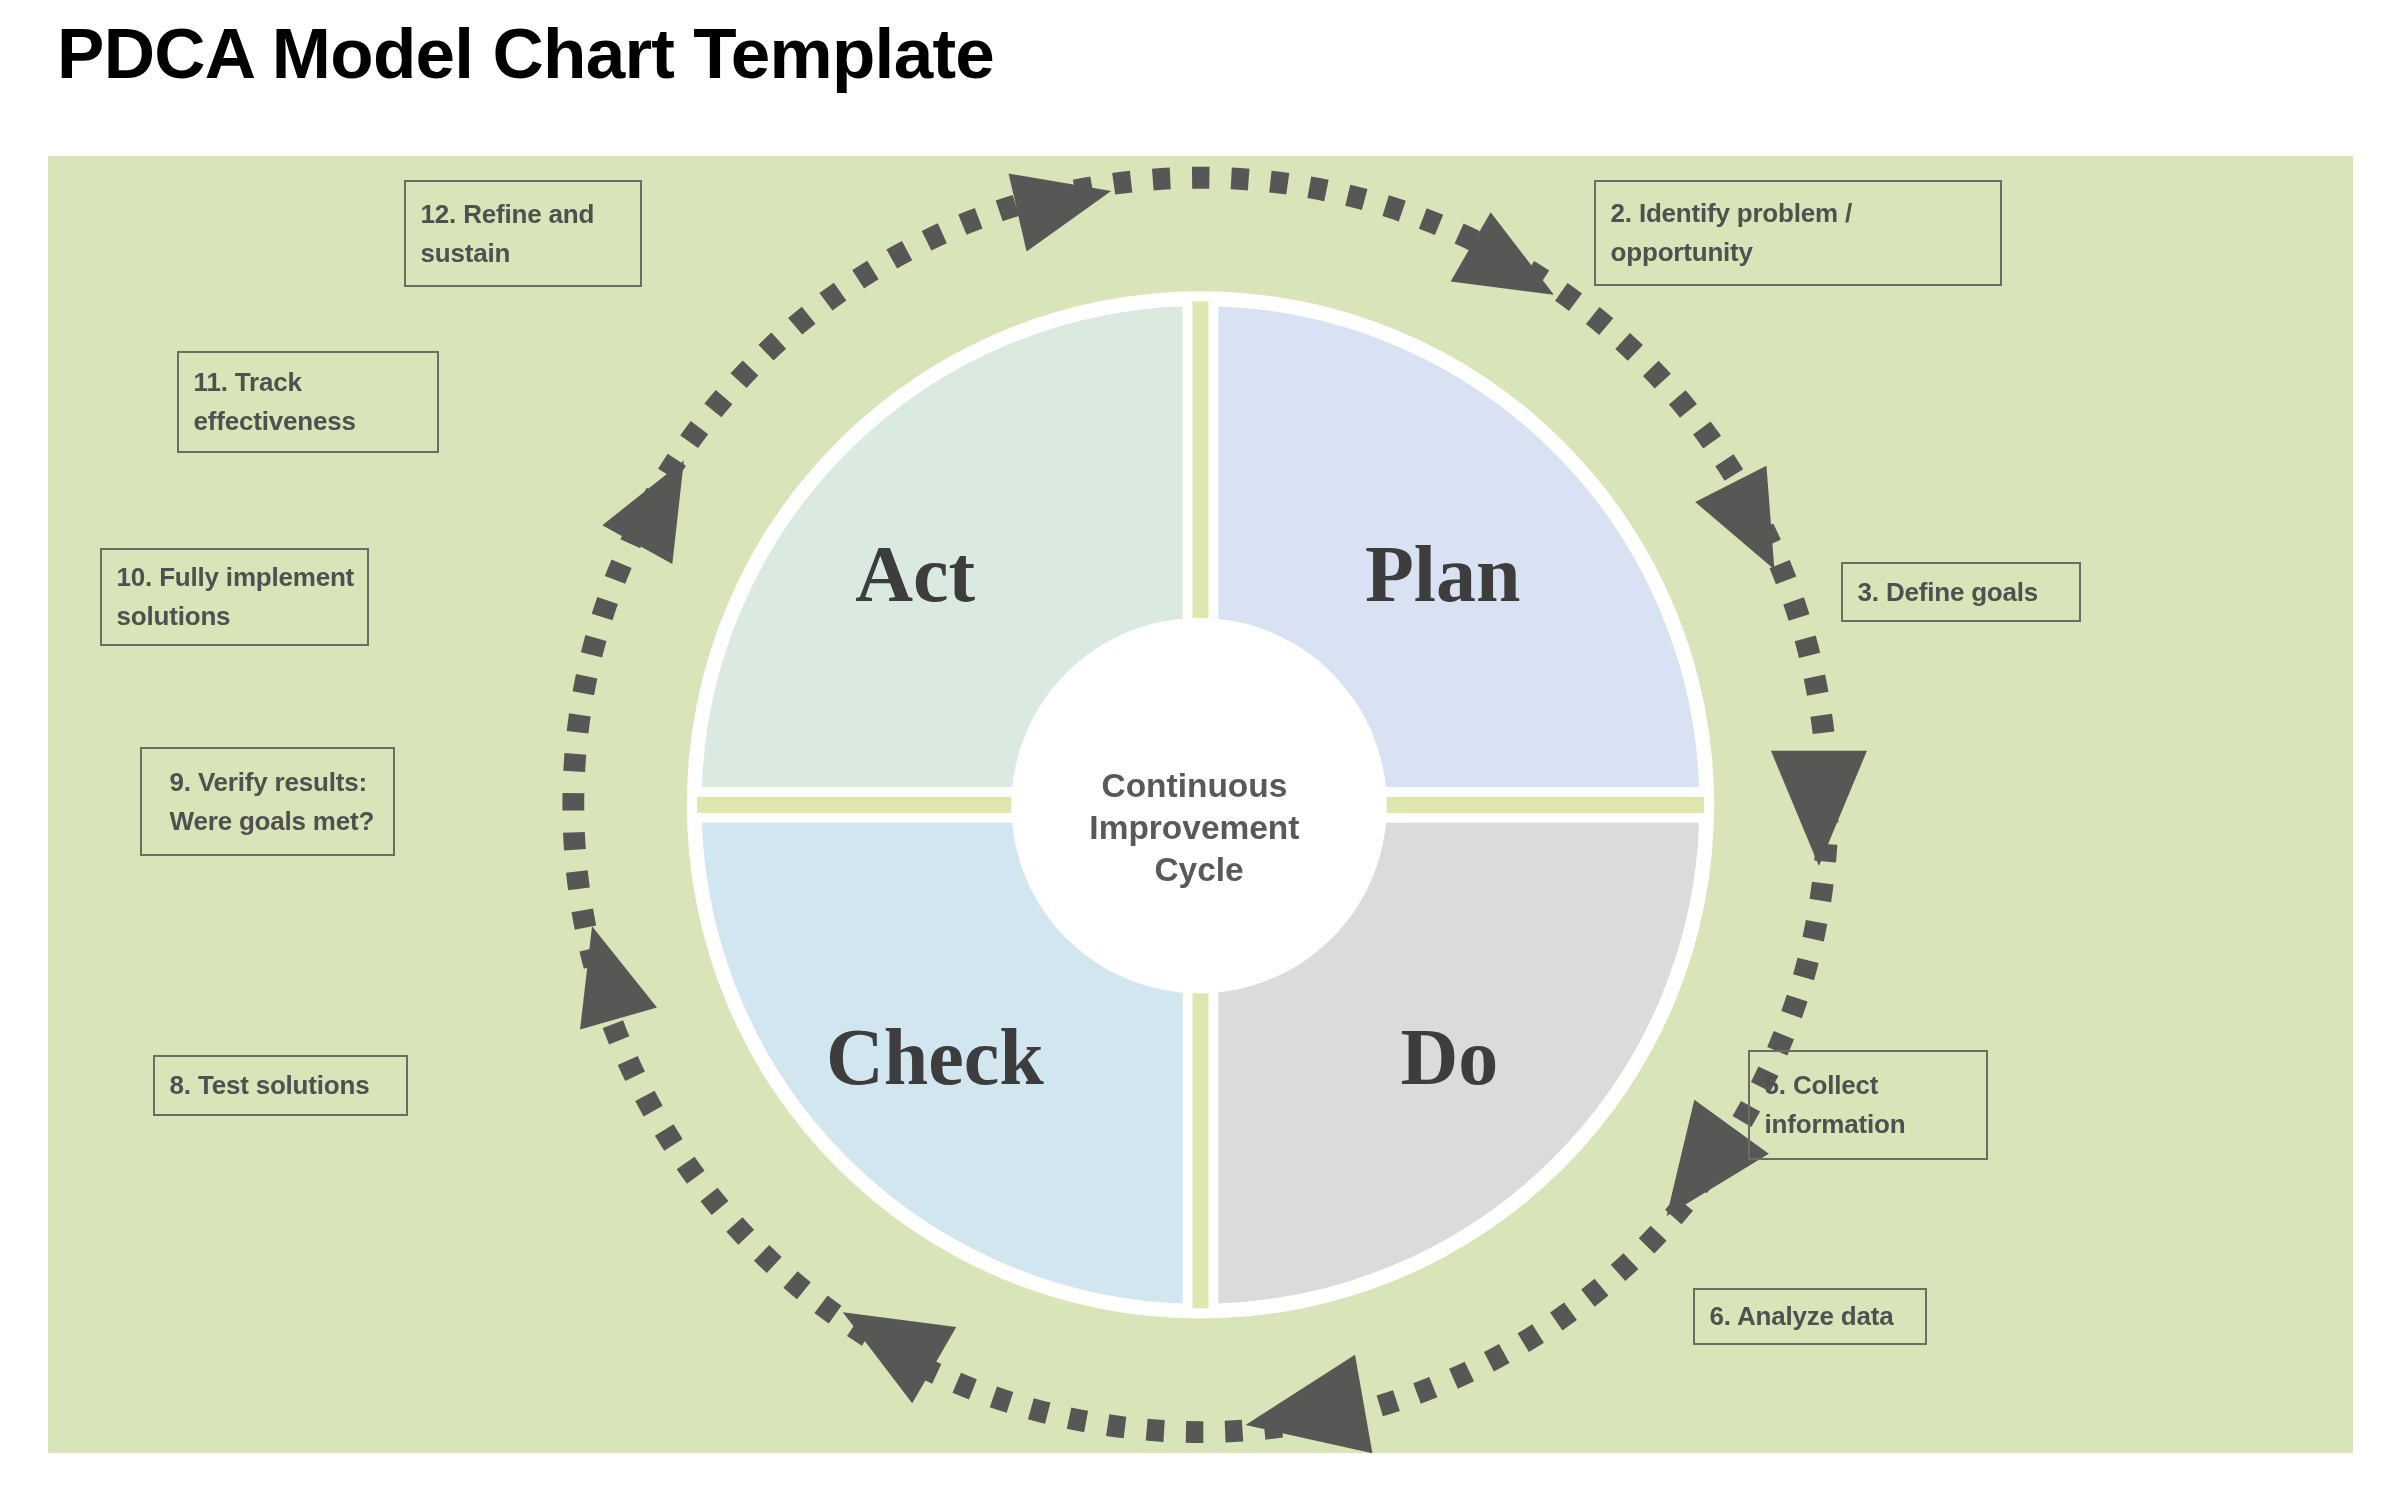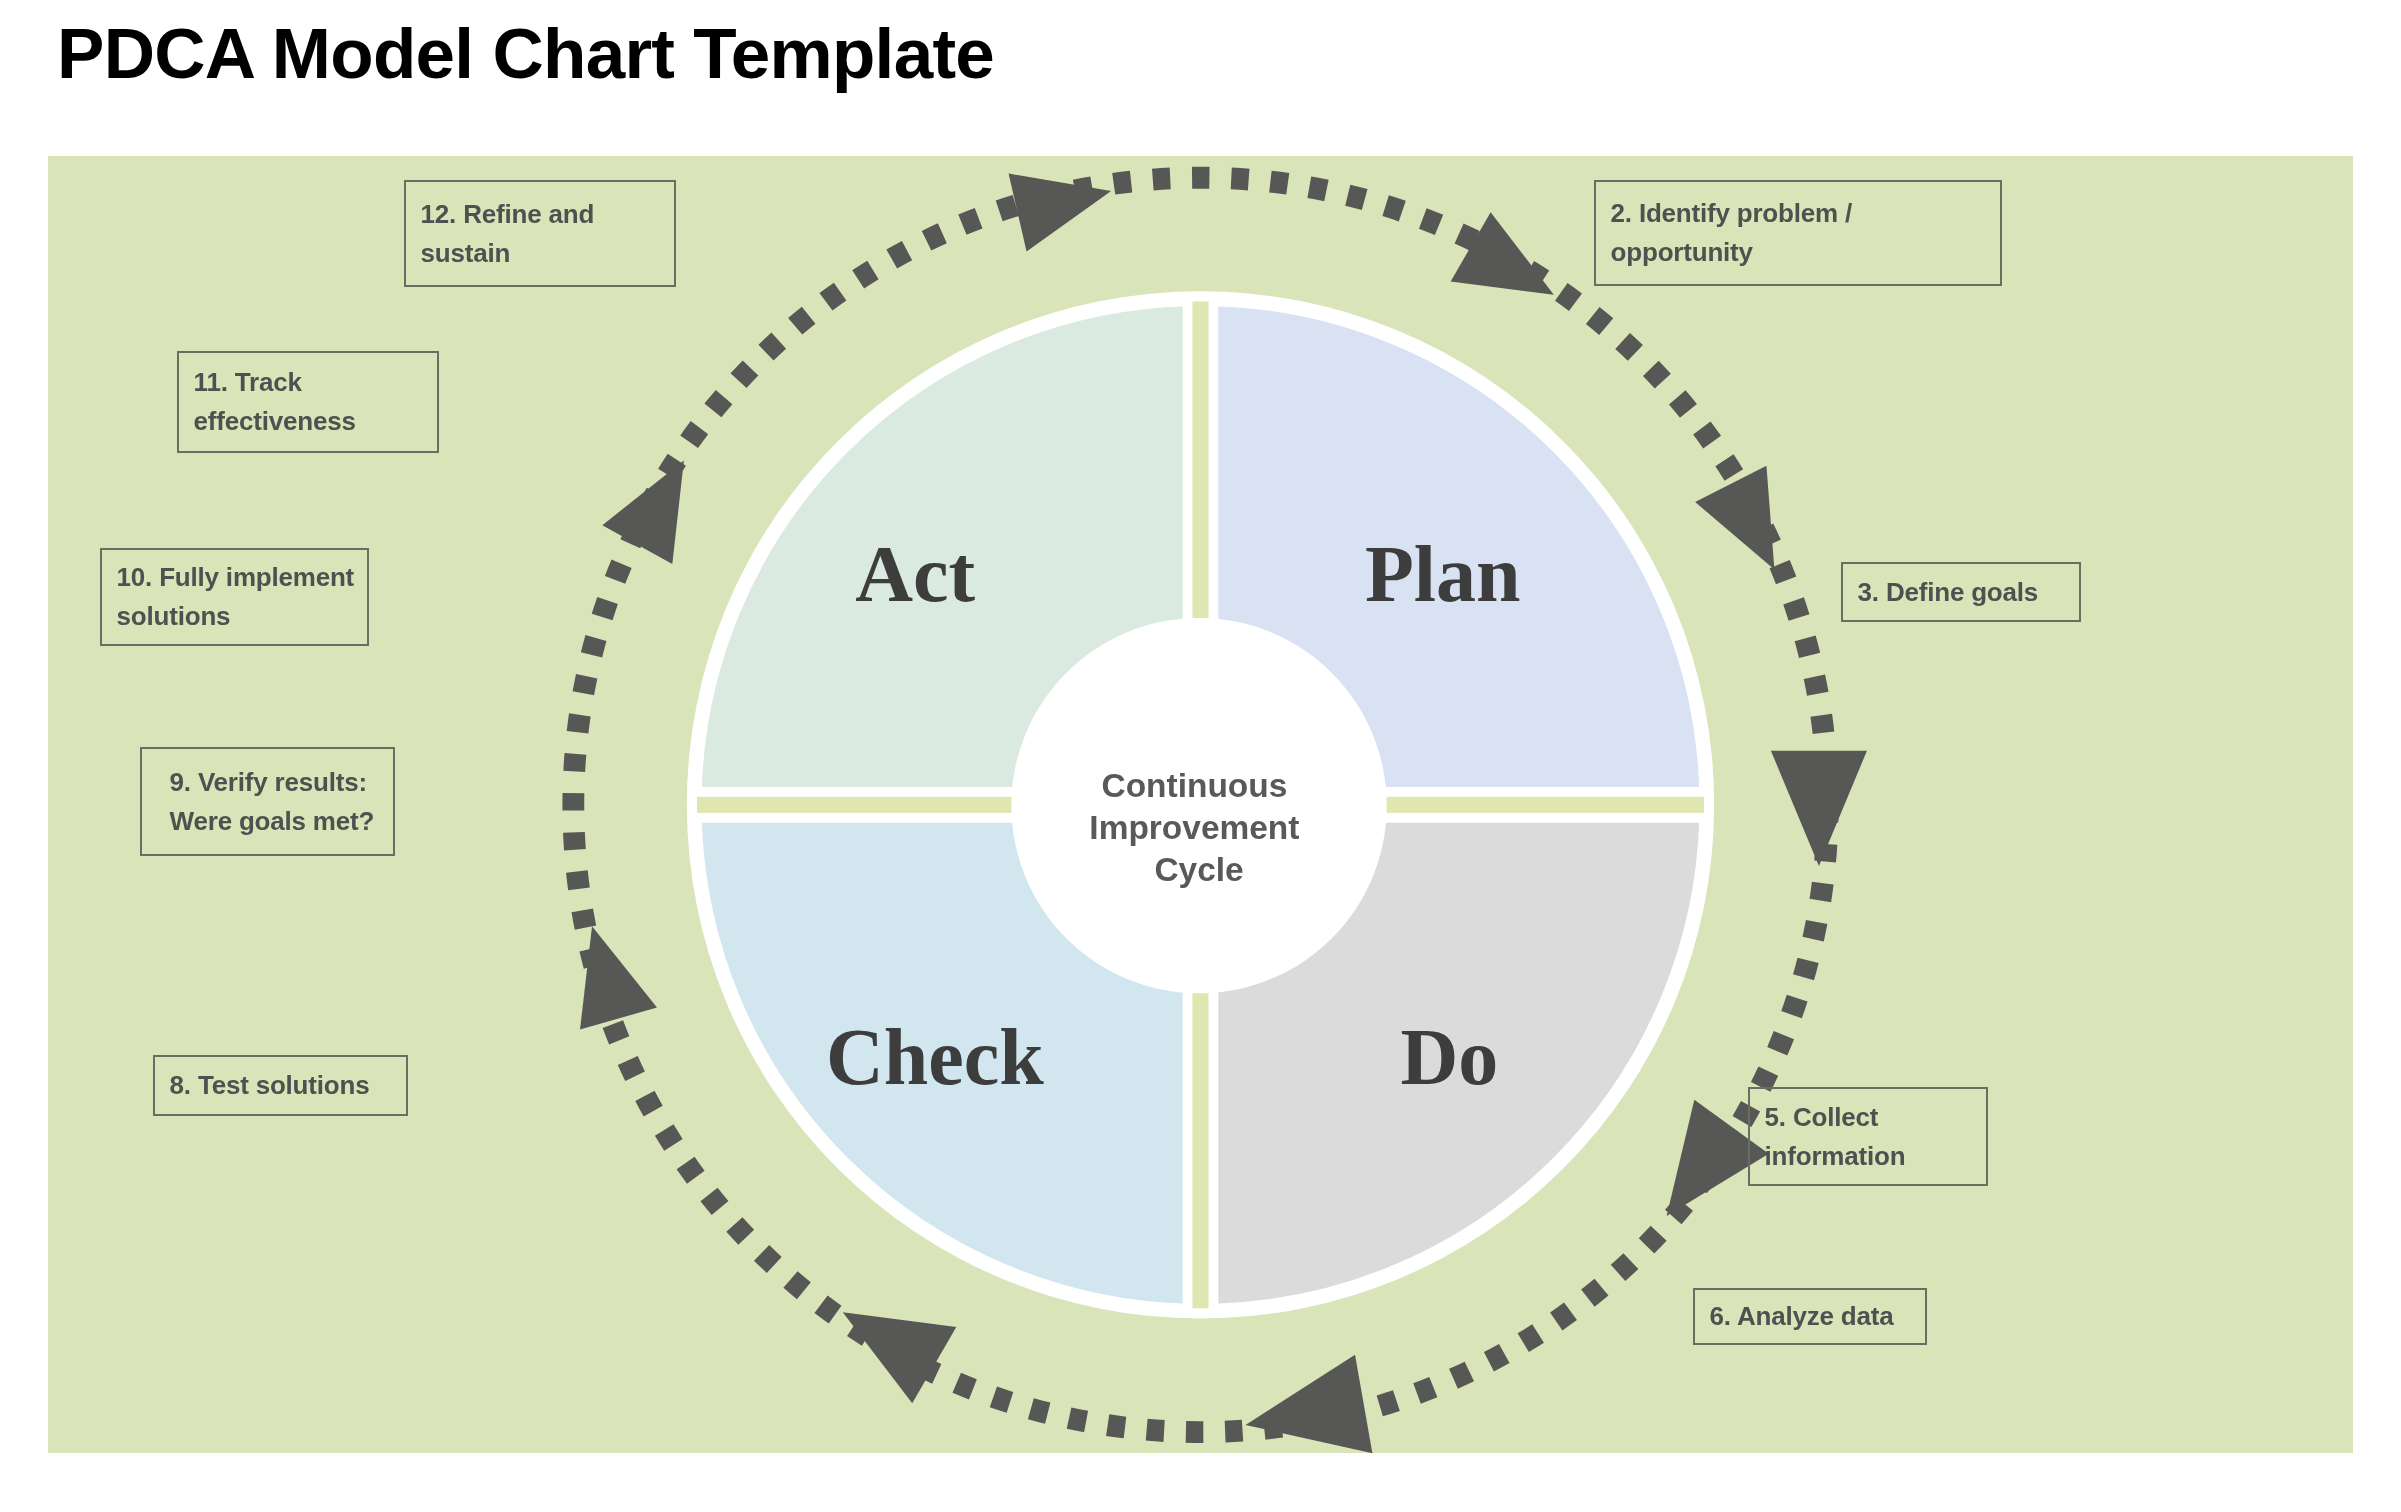--- a/index.html
+++ b/index.html
@@ -43,28 +43,28 @@
     padding-left:14.6px; padding-right:5.8px;
   }
   .step span{
     font-size:26px; font-weight:bold; letter-spacing:-0.2px;
     line-height:39px; white-space:pre-line;
   }
   .s1 { left:1594px; top:180px;  width:408px; height:106px; }
   .s2 { left:1803px; top:351px;  width:406px; height:62px;  }
   .s3 { left:1841px; top:562px;  width:240px; height:60px;  }
   .s4 { left:1859px; top:744px; width:255px; height:104px; }
-  .s5 { left:1748px; top:1050px; width:240px; height:99px;margin-top:37px; }
+  .s5 { left:1748px; top:1050px; width:240px; height:110px; }
   .s6 { left:1693px; top:1288px; width:234px; height:57px;  }
   .s7 { left:313px;  top:1333px; width:262px; height:60px;  }
   .s8 { left:153px;  top:1055px; width:255px; height:61px;  }
   .s9 { left:140px;  top:747px; width:255px; height:109px;justify-content:center; }
   .s10{ left:100px;  top:548px;  width:269px; height:98px; }
   .s11{ left:137px;  top:351px;  width:262px; height:102px;margin-left:40px; }
-  .s12{ left:404px;  top:180px;  width:272px; height:107px; }
+  .s12{ left:404px;  top:180px;  width:238px; height:107px; }
 </style>
 </head>
 <body>
 
 <div id="stage">
 
   <h1 class="page-title">PDCA Model Chart Template</h1>
 
   <div class="panel"></div>
 

